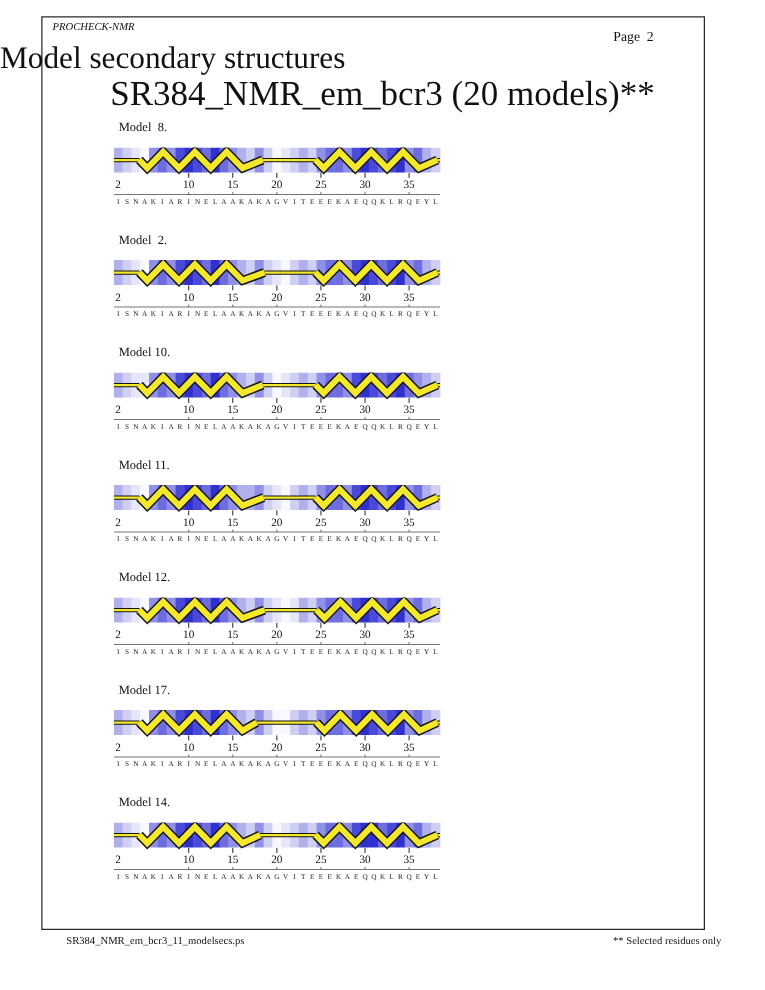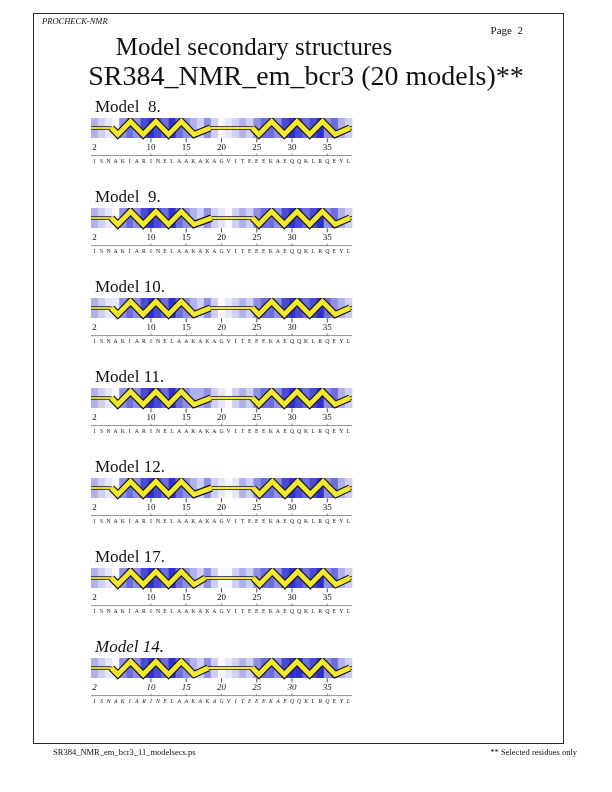--- a/index.html
+++ b/index.html
@@ -6,24 +6,24 @@
   body{
     width:612px;height:792px;position:relative;background:#ffffff;
     font-family:"Liberation Serif", serif;color:#111;overflow:hidden;
   }
   .border-box{
     position:absolute;left:33px;top:13px;width:531px;height:731px;
     border:1.6px solid #2a2a2a;box-sizing:border-box;
   }
   .app-label{position:absolute;left:42px;top:16px;font-size:8.5px;white-space:pre;font-style:italic;}
   .page-num{position:absolute;right:89px;top:24px;font-size:11px;white-space:pre;}
-  .title{position:absolute;left:0;top:33px;width:508px;text-align:center;font-size:25px;}
+  .title{position:absolute;left:0;top:33px;width:508px;font-size:25px;}
   .subtitle{position:absolute;left:0;top:60px;width:612px;text-align:center;font-size:28px;}
   .model-block{position:absolute;left:0;width:612px;height:90px;}
-  .model-label{position:absolute;left:95px;top:0;font-size:17px;white-space:pre;text-align:center;}
+  .model-label{position:absolute;left:95px;top:0;font-size:10px;white-space:pre;text-align:center;}
   .model-svg{position:absolute;left:91px;top:21px;display:block;}
   .footer-left{position:absolute;left:33px;top:747px;font-size:8.5px;margin-left:20px;}
   .footer-right{position:absolute;right:35px;top:747px;font-size:8.5px;}
 </style>
 </head>
 <body>
 
 <div class="page">
   <div class="border-box"></div>
   <div class="app-label">PROCHECK-NMR</div>
@@ -134,21 +134,21 @@
           <text x="215.14700000000002" y="45.2" text-anchor="middle" font-size="5.8" font-family="Liberation Serif, serif" fill="#1a1a1a">K</text>
           <text x="222.20100000000002" y="45.2" text-anchor="middle" font-size="5.8" font-family="Liberation Serif, serif" fill="#1a1a1a">L</text>
           <text x="229.255" y="45.2" text-anchor="middle" font-size="5.8" font-family="Liberation Serif, serif" fill="#1a1a1a">R</text>
           <text x="236.309" y="45.2" text-anchor="middle" font-size="5.8" font-family="Liberation Serif, serif" fill="#1a1a1a">Q</text>
           <text x="243.363" y="45.2" text-anchor="middle" font-size="5.8" font-family="Liberation Serif, serif" fill="#1a1a1a">E</text>
           <text x="250.417" y="45.2" text-anchor="middle" font-size="5.8" font-family="Liberation Serif, serif" fill="#1a1a1a">Y</text>
           <text x="257.471" y="45.2" text-anchor="middle" font-size="5.8" font-family="Liberation Serif, serif" fill="#1a1a1a">L</text>
         </svg>
       </div>
       <div class="model-block" style="top: 187px;">
-        <div class="model-label">Model  9.</div>
+        <div class="model-label">Model  2.</div>
         <svg width="266.998" height="48" viewBox="0 0 266.998 48" class="model-svg">
           <rect x="0.00" y="0" width="7.40" height="20" fill="#b0b0ec"></rect>
           <rect x="7.05" y="0" width="7.40" height="20" fill="#cfcff3"></rect>
           <rect x="14.11" y="0" width="7.40" height="20" fill="#e6e6f9"></rect>
           <rect x="21.16" y="0" width="7.40" height="20" fill="#f8f8fe"></rect>
           <rect x="28.22" y="0" width="7.40" height="20" fill="#9090e6"></rect>
           <rect x="35.27" y="0" width="7.40" height="20" fill="#6d6ddf"></rect>
           <rect x="42.32" y="0" width="7.40" height="20" fill="#9090e6"></rect>
           <rect x="49.38" y="0" width="7.40" height="20" fill="#4a4ad8"></rect>
           <rect x="56.43" y="0" width="7.40" height="20" fill="#3030ce"></rect>
@@ -678,21 +678,21 @@
           <text x="208.09300000000002" y="45.2" text-anchor="middle" font-size="5.8" font-family="Liberation Serif, serif" fill="#1a1a1a">Q</text>
           <text x="215.14700000000002" y="45.2" text-anchor="middle" font-size="5.8" font-family="Liberation Serif, serif" fill="#1a1a1a">K</text>
           <text x="222.20100000000002" y="45.2" text-anchor="middle" font-size="5.8" font-family="Liberation Serif, serif" fill="#1a1a1a">L</text>
           <text x="229.255" y="45.2" text-anchor="middle" font-size="5.8" font-family="Liberation Serif, serif" fill="#1a1a1a">R</text>
           <text x="236.309" y="45.2" text-anchor="middle" font-size="5.8" font-family="Liberation Serif, serif" fill="#1a1a1a">Q</text>
           <text x="243.363" y="45.2" text-anchor="middle" font-size="5.8" font-family="Liberation Serif, serif" fill="#1a1a1a">E</text>
           <text x="250.417" y="45.2" text-anchor="middle" font-size="5.8" font-family="Liberation Serif, serif" fill="#1a1a1a">Y</text>
           <text x="257.471" y="45.2" text-anchor="middle" font-size="5.8" font-family="Liberation Serif, serif" fill="#1a1a1a">L</text>
         </svg>
       </div>
-      <div class="model-block" style="top: 637px; font-style: italic;">
+      <div class="model-block" style="top: 637px;">
         <div class="model-label">Model 14.</div>
         <svg width="266.998" height="48" viewBox="0 0 266.998 48" class="model-svg">
           <rect x="0.00" y="0" width="7.40" height="20" fill="#b0b0ec"></rect>
           <rect x="7.05" y="0" width="7.40" height="20" fill="#cfcff3"></rect>
           <rect x="14.11" y="0" width="7.40" height="20" fill="#e6e6f9"></rect>
           <rect x="21.16" y="0" width="7.40" height="20" fill="#f8f8fe"></rect>
           <rect x="28.22" y="0" width="7.40" height="20" fill="#9090e6"></rect>
           <rect x="35.27" y="0" width="7.40" height="20" fill="#6d6ddf"></rect>
           <rect x="42.32" y="0" width="7.40" height="20" fill="#9090e6"></rect>
           <rect x="49.38" y="0" width="7.40" height="20" fill="#4a4ad8"></rect>

